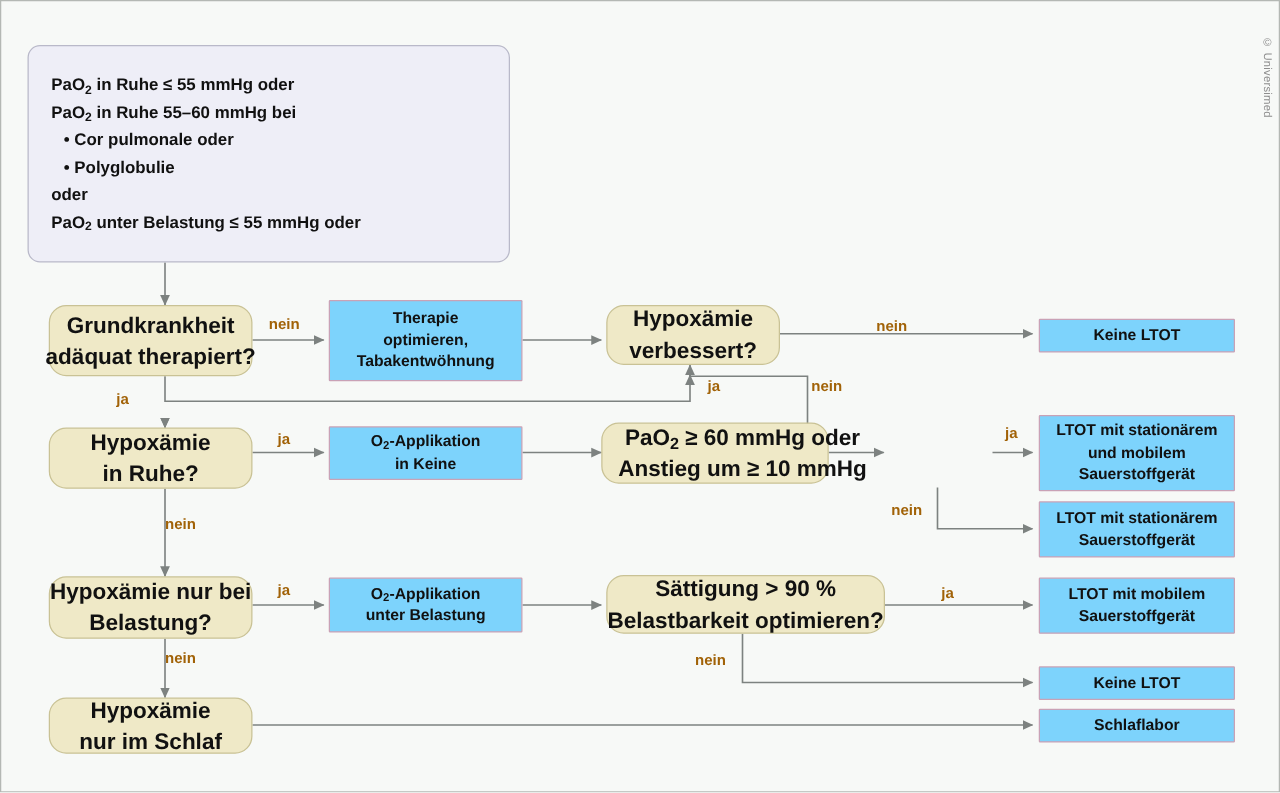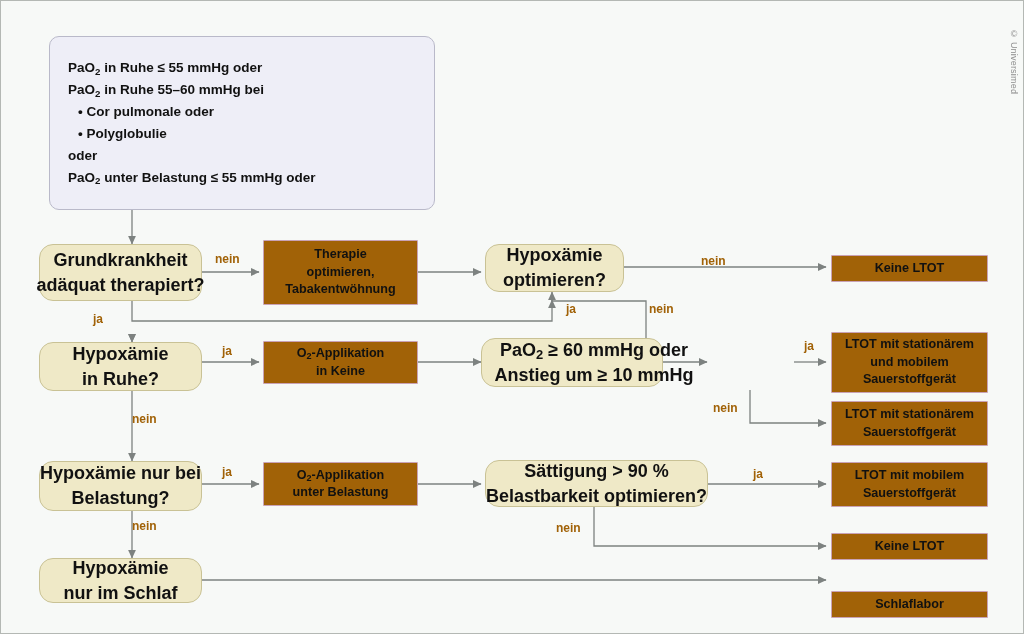--- a/index.html
+++ b/index.html
@@ -59,21 +59,21 @@
   
   .decision {
     background: #efe9c7;
     border: 1px solid #c9c295;
     border-radius: 14px;
     font-size: 18px;
   }
 
   
   .action {
-    background: #a16207;
+    background: #7dd3fc;
     border: 1px solid #c9a2b6;
     border-radius: 1px;
     font-size: 12.6px;
   }
 
   
   .edge-label {
     position: absolute;
     font-size: 12px;
     font-weight: bold;
@@ -145,21 +145,21 @@
       <path d="M707,483 L825,483"></path>
 
       <path d="M593,506 L593,545 L825,545"></path>
 
       <path d="M131,510 L131,557"></path>
 
       <path d="M201,579 L825,579"></path>
     </g>
   </svg>
 
-  <div class="node intro" style="left:48px; top:35px; width:386px; height:174px;">
+  <div class="node intro" style="left:21px; top:35px; width:386px; height:174px;">
     <span class="ln">PaO<sub>2</sub> in Ruhe ≤ 55 mmHg oder</span>
     <span class="ln">PaO<sub>2</sub> in Ruhe 55–60 mmHg bei</span>
     <span class="ln bullet">• Cor pulmonale oder</span>
     <span class="ln bullet">• Polyglobulie</span>
     <span class="ln">oder</span>
     <span class="ln">PaO<sub>2</sub> unter Belastung ≤ 55 mmHg oder</span>
   </div>
 
   <div class="node decision" style="left:38px; top:243px; width:163px; height:57px;">
     <span class="ln">Grundkrankheit</span>
@@ -167,21 +167,21 @@
   </div>
 
   <div class="node action" style="left:262px; top:239px; width:155px; height:65px;">
     <span class="ln">Therapie</span>
     <span class="ln">optimieren,</span>
     <span class="ln">Tabakentwöhnung</span>
   </div>
 
   <div class="node decision" style="left:484px; top:243px; width:139px; height:48px;">
     <span class="ln">Hypoxämie</span>
-    <span class="ln">optimieren?</span>
+    <span class="ln">verbessert?</span>
   </div>
 
   <div class="node action" style="left:830px; top:254px; width:157px; height:27px;">
     <span class="ln">Keine LTOT</span>
   </div>
 
   <div class="node decision" style="left:38px; top:341px; width:163px; height:49px;">
     <span class="ln">Hypoxämie</span>
     <span class="ln">in Ruhe?</span>
   </div>
@@ -230,21 +230,21 @@
 
   <div class="node action" style="left:830px; top:532px; width:157px; height:27px;">
     <span class="ln">Keine LTOT</span>
   </div>
 
   <div class="node decision" style="left:38px; top:557px; width:163px; height:45px;">
     <span class="ln">Hypoxämie</span>
     <span class="ln">nur im Schlaf</span>
   </div>
 
-  <div class="node action" style="left:830px; top:566px; width:157px; height:27px;margin-top:24px;">
+  <div class="node action" style="left:830px; top:566px; width:157px; height:27px;">
     <span class="ln">Schlaflabor</span>
   </div>
 
   <span class="edge-label" style="left:214px; top:251px;">nein</span>
   <span class="edge-label" style="left:92px;  top:311px;">ja</span>
   <span class="edge-label" style="left:700px; top:253px;">nein</span>
   <span class="edge-label" style="left:565px; top:301px;">ja</span>
   <span class="edge-label" style="left:221px; top:343px;">ja</span>
   <span class="edge-label" style="left:131px; top:411px;">nein</span>
   <span class="edge-label" style="left:648px; top:301px;">nein</span>

